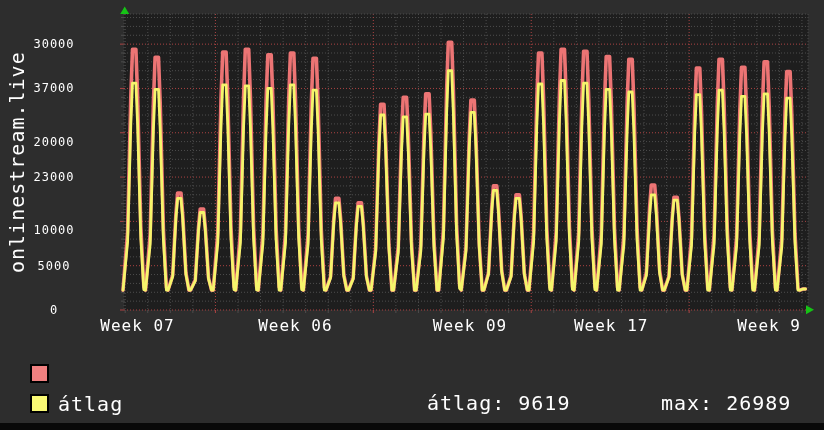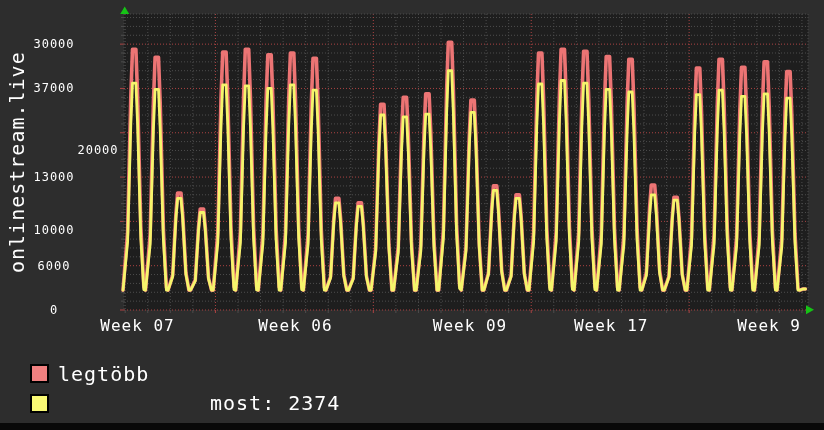--- a/index.html
+++ b/index.html
@@ -33,24 +33,24 @@
 </head>
 <body>
 
 <div class="canvas">
 
   <div class="y-title">onlinestream.live</div>
 
   <div>
       <div class="y-tick" style="top: 32px;">30000</div>
       <div class="y-tick" style="top: 76.333px;">37000</div>
-      <div class="y-tick" style="top: 138px; margin-left: 44px;">20000</div>
-      <div class="y-tick" style="top: 164.999px;">13000</div>
+      <div class="y-tick" style="top: 130px;">20000</div>
+      <div class="y-tick" style="top: 164.999px;">23000</div>
       <div class="y-tick" style="top: 218px;">10000</div>
-      <div class="y-tick" style="top: 253.665px;">6000</div>
+      <div class="y-tick" style="top: 253.665px;">5000</div>
       <div class="y-tick" style="top: 297.998px;">0</div>
     </div>
 
   <div class="plot-bg"></div>
 
   <svg class="graph-svg" viewBox="-10 -8 704 308">
     <g>
         <line x1="0" y1="287.1377245508982" x2="684" y2="287.1377245508982" stroke="#4d4d4d" stroke-width="1" stroke-dasharray="1 2"></line>
         <line x1="-3" y1="287.1377245508982" x2="0" y2="287.1377245508982" stroke="#4d4d4d" stroke-width="1"></line>
         <line x1="0" y1="278.2754491017964" x2="684" y2="278.2754491017964" stroke="#4d4d4d" stroke-width="1" stroke-dasharray="1 2"></line>
@@ -195,20 +195,21 @@
 
   <div>
       <div class="x-tick" style="left: 137.5px;">Week 07</div>
       <div class="x-tick" style="left: 295.4px;">Week 06</div>
       <div class="x-tick" style="left: 470px;">Week 09</div>
       <div class="x-tick" style="left: 611.2px;">Week 17</div>
       <div class="x-tick" style="left: 769.1px;">Week 9</div>
     </div>
 
   <div class="legend-swatch" style="top: 364px; background: rgb(240, 128, 128);"></div>
-  <div class="legend-label" style="top:362px">legtöbb</div>
 
   <div class="legend-swatch" style="top: 394px; background: rgb(249, 249, 116);"></div>
-
-  <div class="stat" style="left:210px">most: 2374</div>
+  <div class="legend-label" style="top:392px">átlag</div>
+
+  <div class="stat" style="left:427px">átlag: 9619</div>
+  <div class="stat" style="left:661px">max: 26989</div>
 
   <div class="bottom-bar"></div>
 </div>
 
 </body></html>

